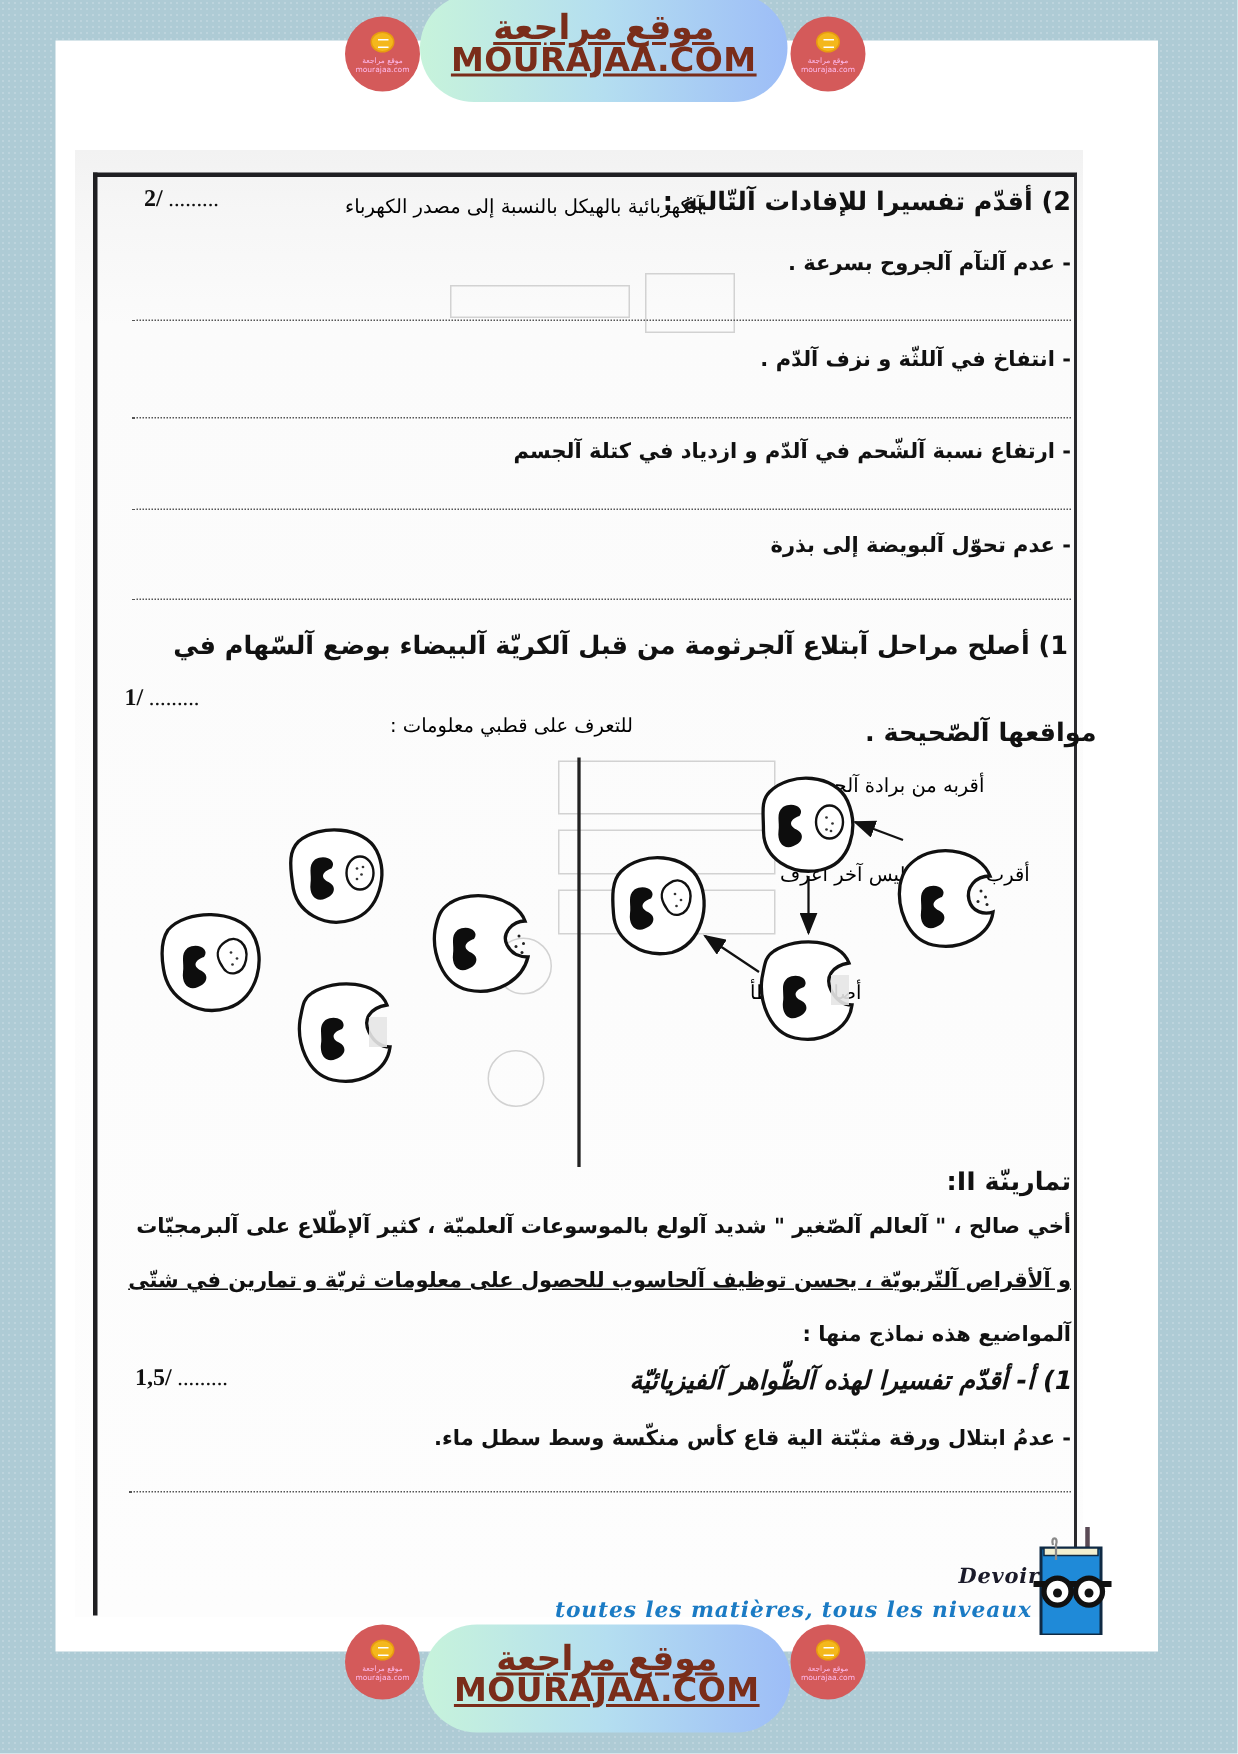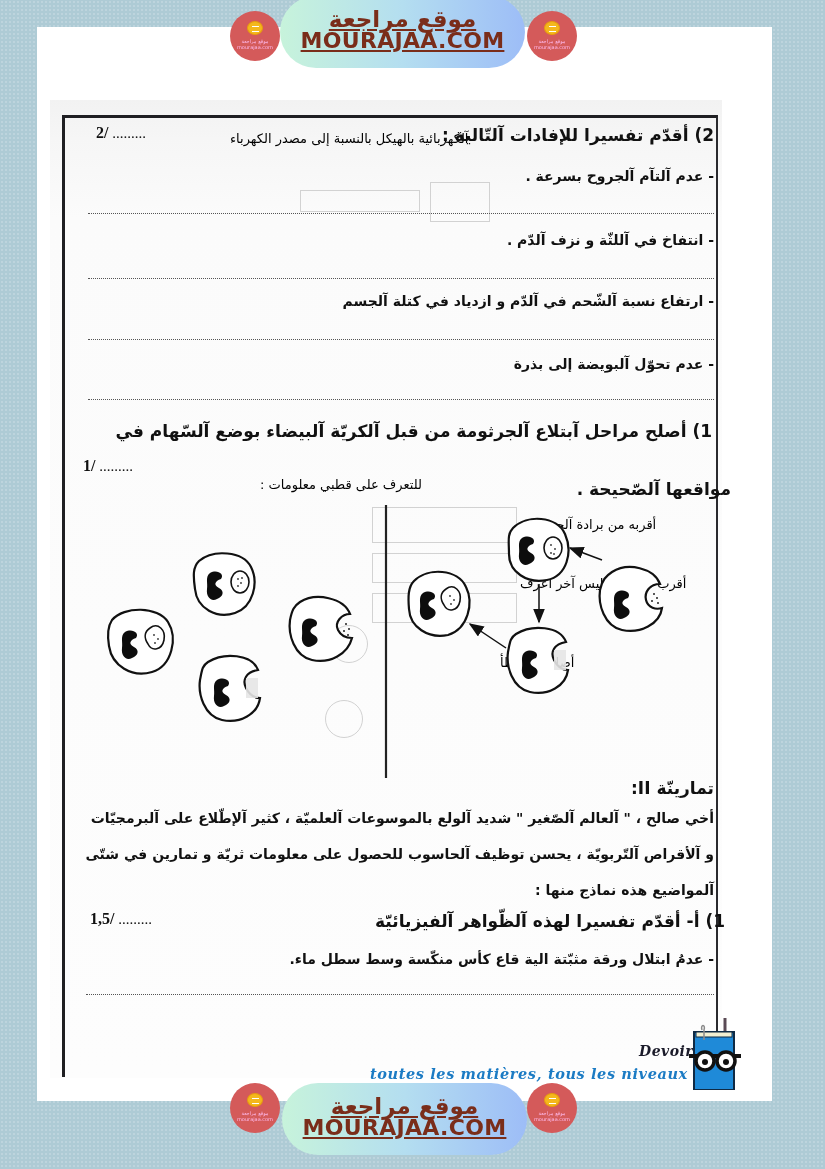--- a/index.html
+++ b/index.html
@@ -200,24 +200,24 @@
     <rect x="14" y="-10" width="12" height="20" fill="#e5e5e5" opacity="0.9"></rect>
   </g>
 
   <line x1="540" y1="60" x2="508" y2="48" stroke="#111" stroke-width="1.5" marker-end="url(#ah)"></line>
   <line x1="477" y1="84" x2="477" y2="122" stroke="#111" stroke-width="1.5" marker-end="url(#ah)"></line>
   <line x1="444" y1="148" x2="408" y2="124" stroke="#111" stroke-width="1.5" marker-end="url(#ah)"></line>
 </svg>
 
 <div class="ar q" style="right:111px; top:778px;"><span>تمارينّة II:</span></div>
 <div class="ar body-text" style="right:111px; top:810px;">أخي صالح ، " آلعالم آلصّغير " شديد آلولع بالموسوعات آلعلميّة ، كثير آلإطّلاع على آلبرمجيّات</div>
-<div class="ar body-text" style="right:111px; top:846px;">و آلأقراص آلتّربويّة ، يحسن توظيف آلحاسوب للحصول على معلومات ثريّة و تمارين في شتّى</div>
+<div class="ar body-text" style="right:111px; top:846px;text-decoration:underline;">و آلأقراص آلتّربويّة ، يحسن توظيف آلحاسوب للحصول على معلومات ثريّة و تمارين في شتّى</div>
 <div class="ar body-text" style="right:111px; top:882px;">آلمواضيع هذه نماذج منها :</div>
 
-<div class="ar q" style="right:100px; top:911px;">1) أ-  أقدّم تفسيرا لهذه آلظّواهر آلفيزيائيّة</div>
+<div class="ar q" style="right:110px; top:911px;font-style:italic;">1) أ-  أقدّم تفسيرا لهذه آلظّواهر آلفيزيائيّة</div>
 <div class="score" style="left:90px; top:910px;"><b>1,5/</b> <span>.........</span></div>
 <div class="ar item" style="right:111px; top:951px;">-  عدمُ ابتلال ورقة مثبّتة الية قاع كأس  منكّسة وسط سطل ماء.</div>
 <div class="dotline" style="left:86px; width:628px; top:994px;"></div>
 
 <div class="devoir-brand">Devoir.tn</div>
 <div class="devoir-tag">toutes les matières, tous les niveaux</div>
 <svg class="devoir-logo" viewBox="0 0 54 72">
   <line x1="37" y1="0" x2="37" y2="20" stroke="#5a4a55" stroke-width="3"></line>
   <rect x="6" y="14" width="40" height="58" fill="#1f8ad8" stroke="#0f2a44" stroke-width="2"></rect>
   <rect x="8" y="14" width="36" height="5" fill="#f2efd0" stroke="#0f2a44" stroke-width="1"></rect>

